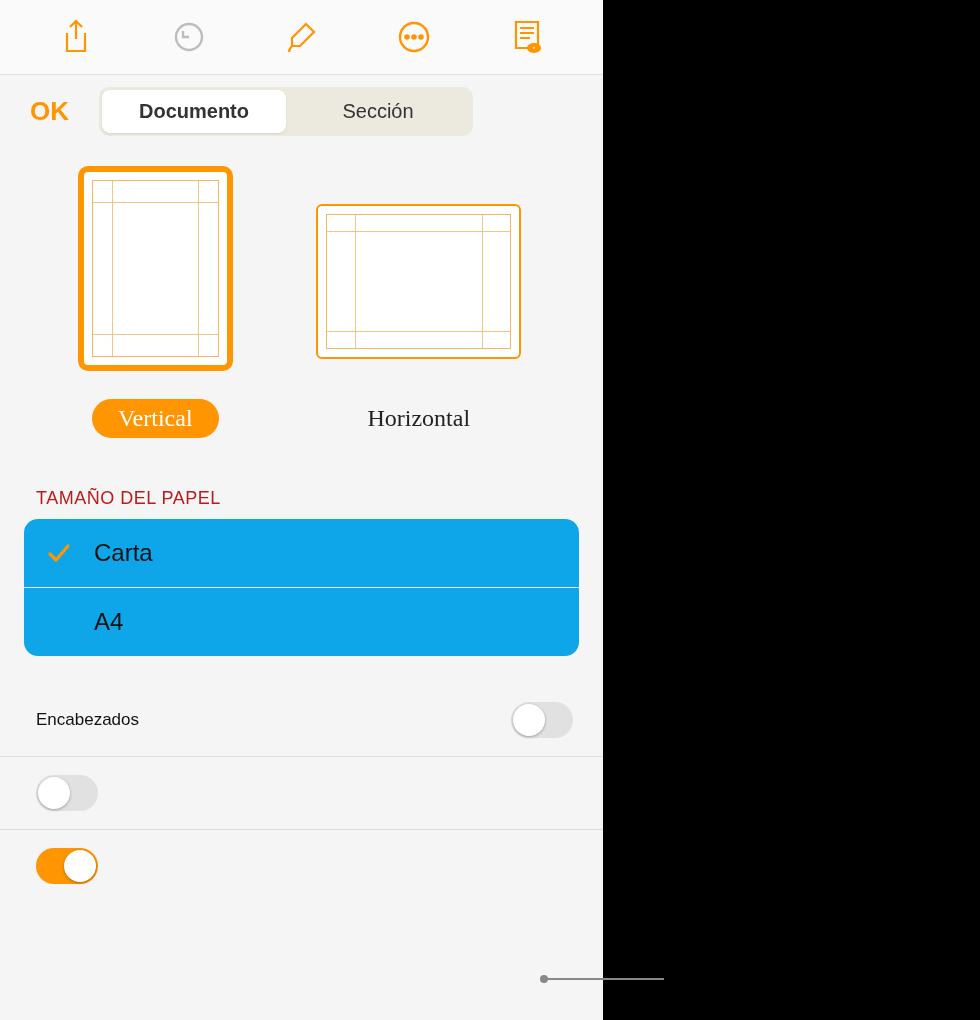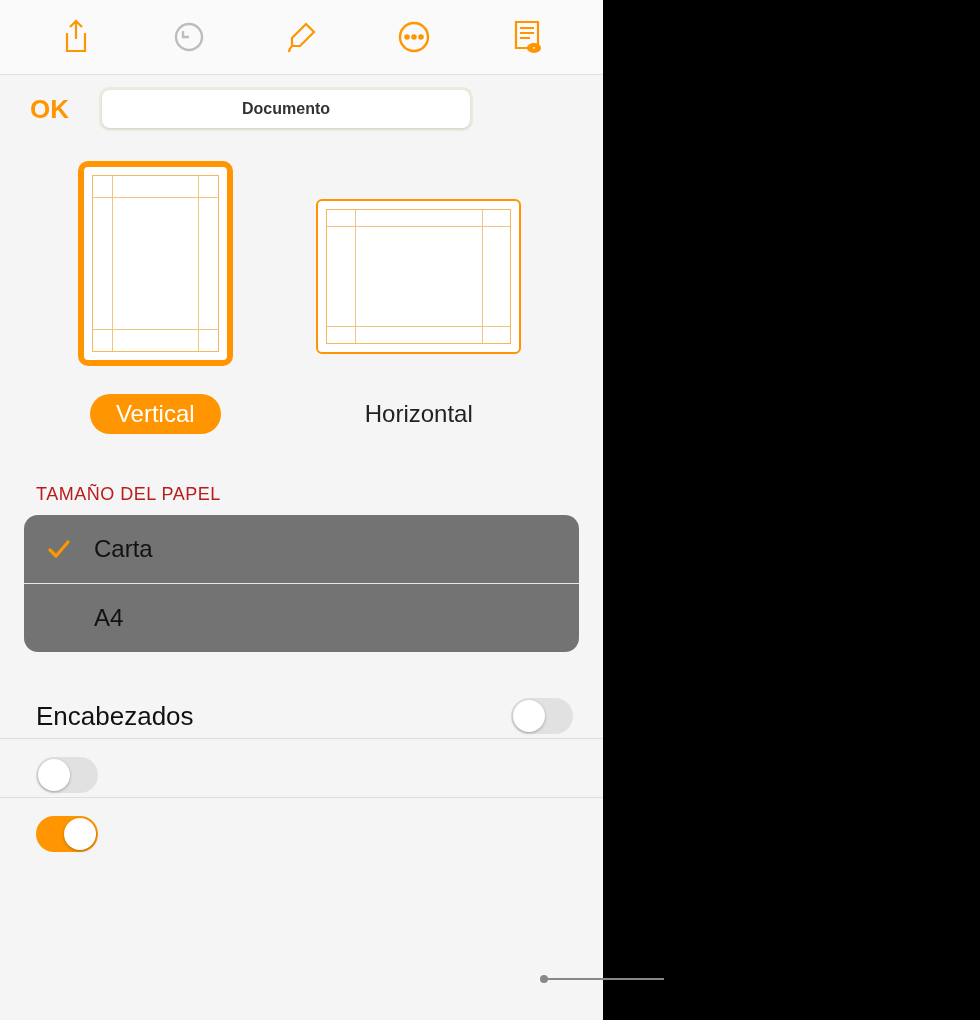--- a/index.html
+++ b/index.html
@@ -7,51 +7,51 @@
     .pane { width: 603px; height: 1020px; background: #f5f5f5; display: flex; flex-direction: column; }
 
     
     .toolbar { height: 75px; background: #fafafa; display: flex; align-items: center; justify-content: space-around; padding: 0 20px; border-bottom: 1px solid #e0e0e0; }
     .tb-btn { width: 42px; height: 42px; display: flex; align-items: center; justify-content: center; cursor: pointer; }
 
     
     .header-row { display: flex; align-items: center; padding: 12px 20px 0 20px; gap: 20px; }
     .ok-btn { color: #ff9500; font-size: 26px; font-weight: 600; cursor: pointer; padding: 6px 10px; }
     .segmented { display: flex; background: #eceade; border-radius: 10px; padding: 3px; flex: 1; margin-right: 110px; }
-    .seg-item { flex: 1; text-align: center; padding: 10px 0; font-size: 16px; font-weight: 500; color: #333; cursor: pointer; border-radius: 8px; }
+    .seg-item { flex: 1; text-align: center; padding: 10px 0; font-size: 20px; font-weight: 500; color: #333; cursor: pointer; border-radius: 8px; }
     .seg-item.active { background: #fff; font-weight: 600; box-shadow: 0 1px 2px rgba(0,0,0,0.1); }
 
     
-    .orient-row { display: flex; justify-content: space-around; align-items: flex-end; padding: 30px 40px 20px 36px; }
+    .orient-row { display: flex; justify-content: space-around; align-items: flex-end; padding: 30px 40px 20px 36px; font-family: Liberation Serif, serif; }
     .orient-opt { display: flex; flex-direction: column; align-items: center; gap: 28px; cursor: pointer; }
     .thumb-portrait { width: 155px; height: 205px; border: 6px solid #ff9500; border-radius: 10px; background: #fff; position: relative; }
     .thumb-landscape { width: 205px; height: 155px; border: 2px solid #ff9500; border-radius: 6px; background: #fff; position: relative; }
     .thumb-inner { position: absolute; inset: 8px; border: 1px solid #f3b760; }
     .thumb-inner::before, .thumb-inner::after { content: ""; position: absolute; background: transparent; }
     .thumb-grid-v1 { position: absolute; top:0; bottom:0; left: 15%; width:1px; background:#f3c583; }
     .thumb-grid-v2 { position: absolute; top:0; bottom:0; right: 15%; width:1px; background:#f3c583; }
     .thumb-grid-h1 { position: absolute; left:0; right:0; top: 12%; height:1px; background:#f3c583; }
     .thumb-grid-h2 { position: absolute; left:0; right:0; bottom: 12%; height:1px; background:#f3c583; }
     .orient-label { font-size: 24px; font-weight: 500; padding: 6px 26px; border-radius: 20px; }
     .orient-label.active { background: #ff9500; color: #fff; }
     .orient-label.inactive { color: #222; margin-top: 12px; }
 
     
     .section-header { font-size: 18px; color: #b91c1c; letter-spacing: 0.5px; padding: 30px 36px 10px 36px; }
 
     
-    .list-group { background: #737373; border-radius: 14px; margin: 0 24px; overflow: hidden; }
+    .list-group { background: #0ea5e9; border-radius: 14px; margin: 0 24px; overflow: hidden; }
     .list-row { display: flex; align-items: center; padding: 20px 22px; font-size: 24px; color: #111; border-bottom: 1px solid #e8e8e8; cursor: pointer; position: relative; }
     .list-row:last-child { border-bottom: none; }
     .check-slot { width: 48px; display: flex; align-items: center; justify-content: flex-start; }
     .chevron { margin-left: auto; color: #b0b0b0; }
 
     
     .toggle-group { margin: 28px 0 0 0; background: transparent; }
-    .toggle-row { display: flex; align-items: center; justify-content: space-between; padding: 18px 30px 4px 36px; font-size: 26px; color: #111; border-bottom: 1px solid #dedede; }
+    .toggle-row { display: flex; align-items: center; justify-content: space-between; padding: 18px 30px 18px 36px; font-size: 17px; color: #111; border-bottom: 1px solid #dedede; }
     .toggle-row:last-child { border-bottom: none; }
     .switch { width: 62px; height: 36px; border-radius: 20px; position: relative; cursor: pointer; transition: background .15s; }
     .switch.off { background: #e1e1e1; }
     .switch.on { background: #ff9500; }
     .knob { position: absolute; top: 2px; width: 32px; height: 32px; background: #fff; border-radius: 50%; box-shadow: 0 1px 3px rgba(0,0,0,0.3); transition: left .15s; }
     .switch.off .knob { left: 2px; }
     .switch.on .knob { left: 28px; }
 
     
     .callout { position: absolute; top: 978px; left: 544px; width: 120px; height: 2px; background: #888; }
@@ -100,20 +100,21 @@
         <ellipse cx="24" cy="30" rx="7" ry="5" fill="#ff9500" stroke="none"></ellipse>
         <circle cx="24" cy="30" r="2" fill="#fff"></circle>
       </svg>
     </div>
   </div>
 
   <div class="header-row">
     <div class="ok-btn">OK</div>
     <div class="segmented">
       <div class="seg-item active">Documento</div>
+      <div class="seg-item">Sección</div>
     </div>
   </div>
 
   <div class="orient-row">
     <div class="orient-opt">
       <div class="thumb-portrait">
         <div class="thumb-inner">
           <div class="thumb-grid-v1"></div>
               <div class="thumb-grid-v2"></div>
           <div class="thumb-grid-h1"></div>

